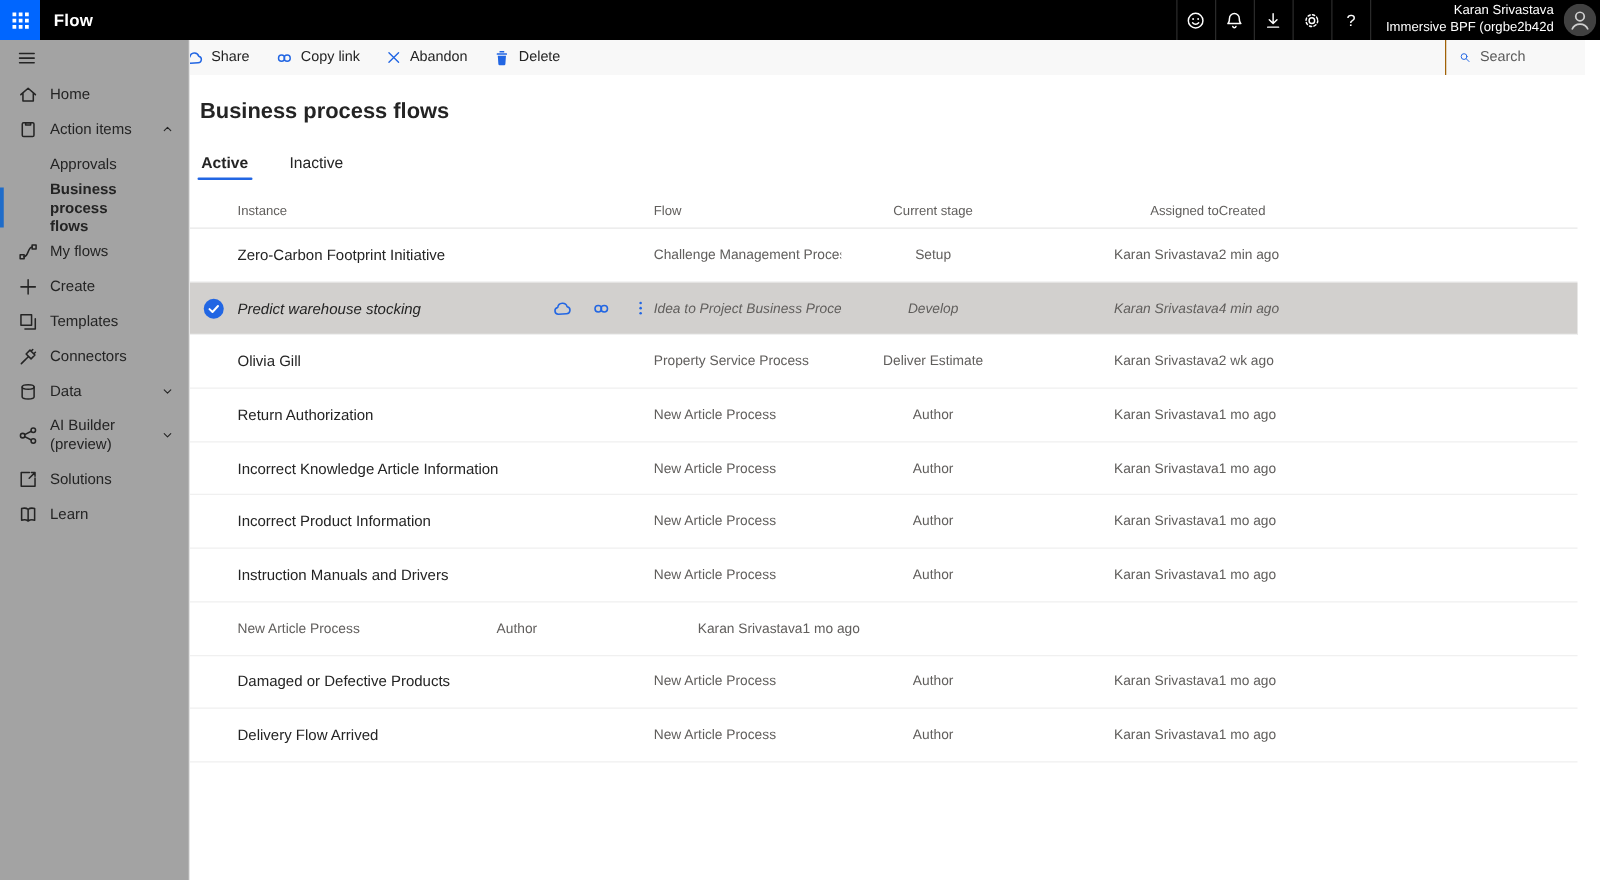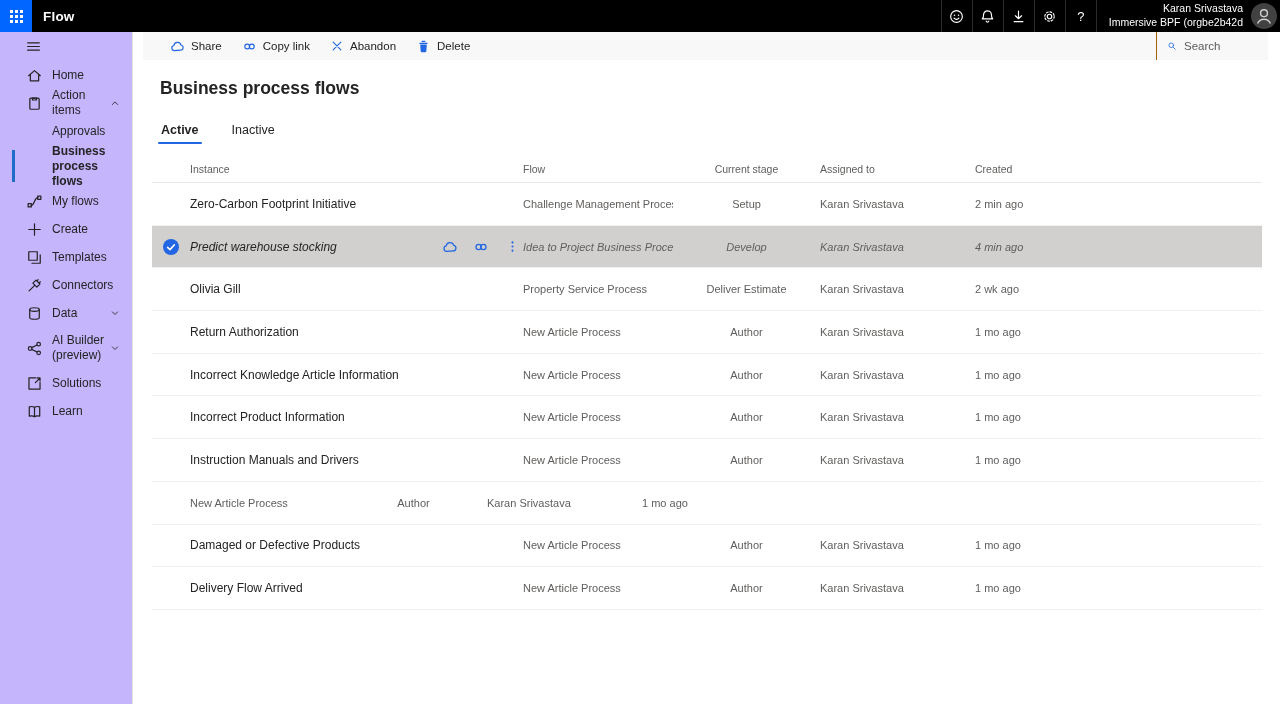--- a/index.html
+++ b/index.html
@@ -17,33 +17,33 @@
   .waffle i { width:3px; height:3px; background:#fff; }
   .app-title { color:#fff; font-size:13.5px; font-weight:700; align-self:center; margin-left:11px; letter-spacing:.2px; }
   .topbar-right { margin-left:auto; display:flex; align-items:stretch; }
   .tb-btn { width:31px; display:grid; place-items:center; border-left:1px solid #2a2a2a; cursor:pointer; color:#fff; }
   .tb-q { color:#fff; font-size:13px; font-weight:400; }
   .user-block { display:flex; flex-direction:column; justify-content:center; align-items:flex-end; color:#fff;
     font-size:10.5px; line-height:1.3; padding:0 8px 0 12px; border-left:1px solid #2a2a2a; }
   .avatar-wrap { display:grid; place-items:center; padding-right:3px; cursor:pointer; }
 
   
-  .sidebar { position:fixed; left:0; top:32px; bottom:0; width:133px; background:#c4b5fd; border-right:1px solid #e4e4e4; z-index:10;padding-left:12px; }
+  .sidebar { position:fixed; left:0; top:32px; bottom:0; width:152px; background:#a3a3a3; border-right:1px solid #e4e4e4; z-index:10; }
   .hamburger { height:29px; display:flex; align-items:center; padding-left:13px; cursor:pointer; }
   .nav-item { position:relative; display:flex; align-items:center; height:28px; padding-left:13px; font-size:12px; cursor:pointer; }
   .nav-item.double { height:42px; }
   .nav-icon { width:18px; height:18px; margin-right:9px; flex:none; display:grid; place-items:center; }
   .nav-item.child { padding-left:40px; }
   .nav-label { line-height:1.25; padding-right:2px; }
   .nav-item.selected .nav-label { font-weight:700; }
   .nav-item.selected::before { content:""; position:absolute; left:0; top:5px; bottom:5px; width:3px; background:#1f6cc9; }
   .chev { margin-left:auto; margin-right:11px; }
 
   
-  .cmdbar { position:fixed; left:143px; top:32px; right:12px; height:28px; background:#f8f8f8; display:flex; align-items:center; z-index:9; }
+  .cmdbar { position:fixed; left:121px; top:32px; right:12px; height:28px; background:#f8f8f8; display:flex; align-items:center; z-index:9; }
   .cmd-group { display:flex; align-items:center; margin-left:17px; }
   .cmd-btn { display:flex; align-items:center; gap:6px; height:28px; padding:0 10px; font-size:11.5px; color:#242424; cursor:pointer; }
   .cmd-search { margin-left:auto; height:28px; display:flex; align-items:center; gap:7px; padding:0 10px; border-left:1px solid #a16207; width:112px; }
   .cmd-search input { border:none; outline:none; background:transparent; font-size:11.5px; width:74px;
     font-family:"Liberation Sans","DejaVu Sans",sans-serif; color:#242424; }
   .cmd-search input::placeholder { color:#5b5b5b; opacity:1; }
 
   
   .content { position:absolute; left:134px; top:60px; right:0; bottom:0; background:#fff; }
   .page-title { margin:18px 0 0 26px; font-size:17.5px; font-weight:700; color:#242424; }
@@ -54,21 +54,21 @@
 
   
   .table { margin:11px 0 0 18px; width:1110px; }
   .t-header { display:flex; align-items:center; height:28px; border-bottom:1px solid #e7e7e7; color:#605e5c; font-size:10.5px; }
   .t-row { position:relative; display:flex; align-items:center; height:42.7px; border-bottom:1px solid #f0f0f0; cursor:pointer; }
   .t-row.selected { background:#d2d0ce;font-style:italic; }
   .c0 { width:38px; flex:none; display:grid; place-items:center; }
   .c1 { width:333px; flex:none; }
   .c2 { width:150px; flex:none; }
   .c3 { width:147px; flex:none;text-align:center; }
-  .c4 { width:155px; flex:none; }
+  .c4 { width:155px; flex:none;text-align:right; }
   .c5 { flex:1; }
   .cell { font-size:11px; color:#605e5c; white-space:nowrap; overflow:hidden; }
   .cell-instance { font-size:12px; color:#242424; }
   .row-check { display:none; width:16px; height:16px; border-radius:50%; background:#2266e3; place-items:center; }
   .t-row.selected .row-check { display:grid; }
   .row-actions { display:none; position:absolute; left:289px; top:0; bottom:0; align-items:center; gap:13px; }
   .t-row.selected .row-actions { display:flex; }
   .row-actions span { display:grid; place-items:center; width:18px; height:18px; cursor:pointer; }
 </style>
 </head>

